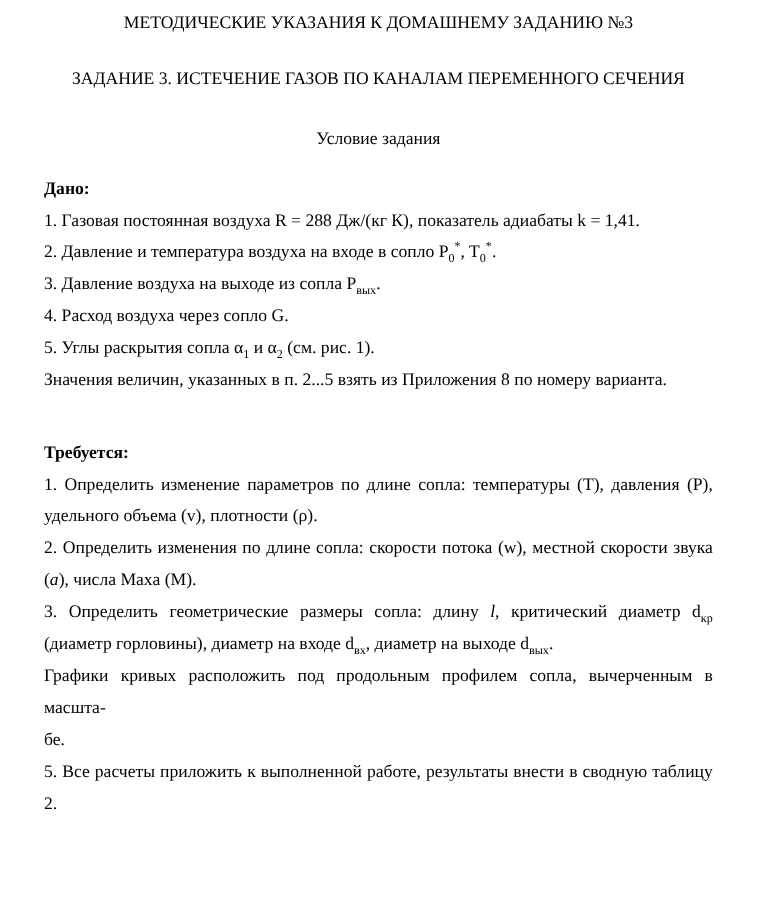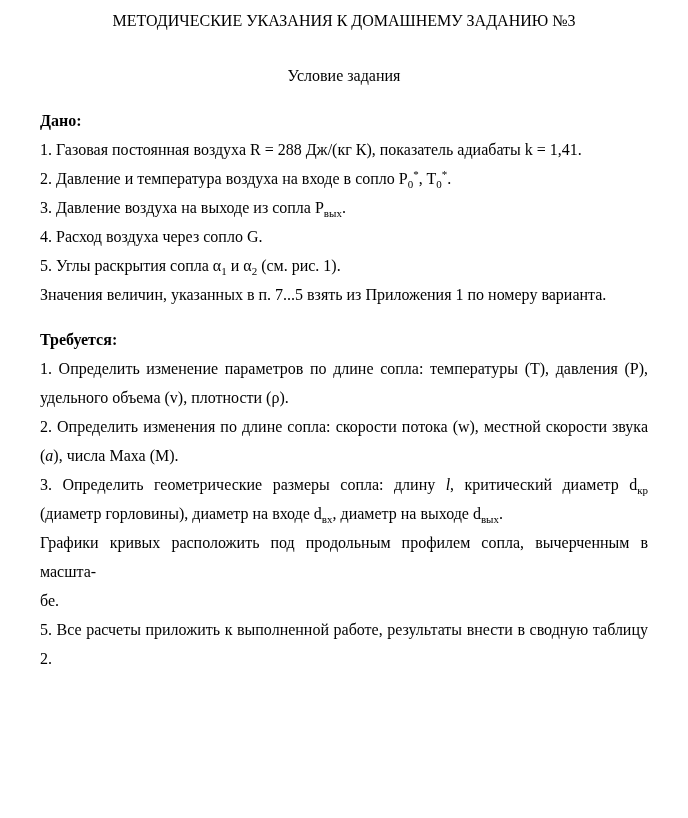--- a/index.html
+++ b/index.html
@@ -12,45 +12,46 @@
       font-family: "Liberation Serif", "DejaVu Serif", serif;
       font-size: 16px;
       padding: 6px 40px 20px 40px;
       overflow: hidden;
     }
     p { line-height: 29px; }
     .title   { text-align: center; }
     .subtitle{ text-align: center; margin-top: 22px; }
     .section { text-align: center; margin-top: 26px; }
     .label   { font-weight: bold; margin-top: 16px; }
-    .label.spaced { margin-top: 16px; }
+    .label.spaced { margin-top: 37px; }
     .para    { text-align: justify; }
     .fj      { text-align-last: justify; }
     sub, sup { line-height: 0; font-size: 11px; }
     sup { vertical-align: super; }
     sub { vertical-align: sub; }
   </style>
 </head>
 <body>
 
 <div class="page">
 
   <p class="title">МЕТОДИЧЕСКИЕ УКАЗАНИЯ К ДОМАШНЕМУ ЗАДАНИЮ №3</p>
 
+  <p class="subtitle">ЗАДАНИЕ 3. ИСТЕЧЕНИЕ ГАЗОВ ПО КАНАЛАМ ПЕРЕМЕННОГО СЕЧЕНИЯ</p>
 
   <p class="section">Условие задания</p>
 
   <p class="label">Дано:</p>
 
   <p class="para"><span>1. Газовая постоянная воздуха R = 288 Дж/(кг К), показатель адиабаты k = 1,41.</span></p>
   <p class="para"><span>2. Давление и температура воздуха на входе в сопло P</span><sub>0</sub><sup>*</sup><span>, T</span><sub>0</sub><sup>*</sup><span>.</span></p>
   <p class="para"><span>3. Давление воздуха на выходе из сопла P</span><sub>вых</sub><span>.</span></p>
   <p class="para"><span>4. Расход воздуха через сопло G.</span></p>
   <p class="para"><span>5. Углы раскрытия сопла α</span><sub>1</sub><span> и α</span><sub>2</sub><span> (см. рис. 1).</span></p>
-  <p class="para"><span>Значения величин, указанных в п. 7...5 взять из Приложения 1 по номеру варианта.</span></p>
+  <p class="para"><span>Значения величин, указанных в п. 2...5 взять из Приложения 8 по номеру варианта.</span></p>
 
   <p class="label spaced">Требуется:</p>
 
   <p class="para"><span>1. Определить изменение параметров по длине сопла: температуры (Т), давления (Р), удельного объема (v), плотности (ρ).</span></p>
   <p class="para"><span>2. Определить изменения по длине сопла: скорости потока (w), местной скорости звука (</span><span style="font-style: italic;">a</span><span>), числа Маха (М).</span></p>
   <p class="para"><span>3. Определить геометрические размеры сопла: длину </span><span style="font-style: italic;">l</span><span>, критический диаметр d</span><sub>кр</sub><span> (диаметр горловины), диаметр на входе d</span><sub>вх</sub><span>, диаметр на выходе d</span><sub>вых</sub><span>.</span></p>
   <p class="para fj"><span>Графики кривых расположить под продольным профилем сопла, вычерченным в масшта-</span><br><span>бе.</span></p>
   <p class="para fj"><span>5. Все расчеты приложить к выполненной работе, результаты внести в сводную таблицу</span><br><span>2.</span></p>
 
 </div>

